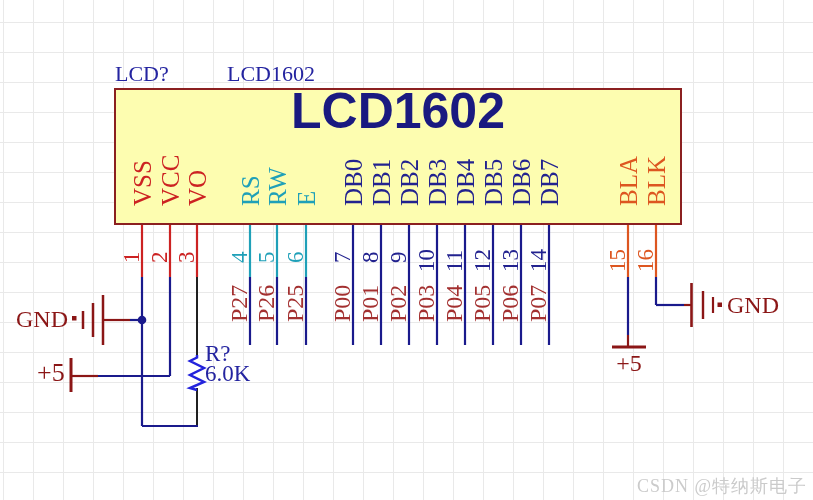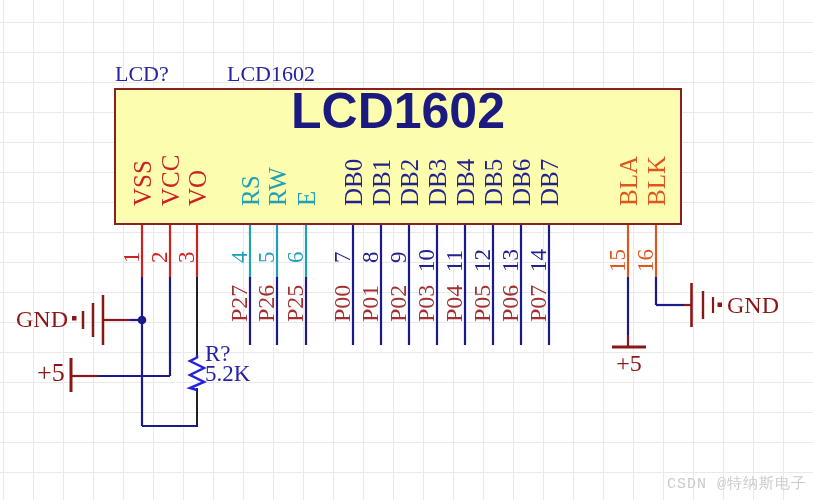--- a/index.html
+++ b/index.html
@@ -27,22 +27,22 @@
   .dred{color:var(--power-red,#8B1616);}
   #designator{left:115px;top:62px;font-size:22px;}
   #comment{left:227px;top:62px;font-size:22px;}
   #gnd-left{left:16px;top:306px;font-size:24px;}
   #plus5-left{left:37px;top:359px;font-size:26px;}
   #gnd-right{left:727px;top:292px;font-size:24px;}
   #plus5-right{left:612px;top:350px;width:34px;text-align:center;font-size:24px;}
   #r-des{left:205px;top:341px;font-size:23px;}
   #r-val{left:205px;top:361px;font-size:23px;}
   #watermark{
-    position:absolute;right:6px;top:474px;font-size:15px;letter-spacing:1px;
-    color:var(--watermark,#cbcbcb);font-family:Liberation Mono, monospace;
+    position:absolute;right:6px;top:474px;font-size:18px;letter-spacing:1px;
+    color:var(--watermark,#cbcbcb);font-family:Liberation Serif, serif;
   }
   .v{
     position:absolute;transform-origin:0 0;transform:rotate(-90deg);
     white-space:nowrap;line-height:1;font-family:"Liberation Serif", serif;
   }
 </style>
 </head>
 <body>
 
 <div id="stage">
@@ -146,16 +146,16 @@
       <div class="v" style="left: 606px; top: 272px; font-size: 23px; color: rgb(221, 86, 32);">15</div>
       <div class="v" style="left: 644px; top: 206px; font-size: 25px; color: rgb(221, 86, 32);">BLK</div>
       <div class="v" style="left: 634px; top: 272px; font-size: 23px; color: rgb(221, 86, 32);">16</div>
     </div>
 
   <div class="anno dred" id="gnd-left">GND</div>
   <div class="anno dred" id="plus5-left">+5</div>
   <div class="anno dred" id="gnd-right">GND</div>
   <div class="anno dred" id="plus5-right">+5</div>
   <div class="anno navy" id="r-des">R?</div>
-  <div class="anno navy" id="r-val">5.2K</div>
+  <div class="anno navy" id="r-val">6.0K</div>
 
   <div id="watermark">CSDN @特纳斯电子</div>
 </div>
 
 </body></html>

